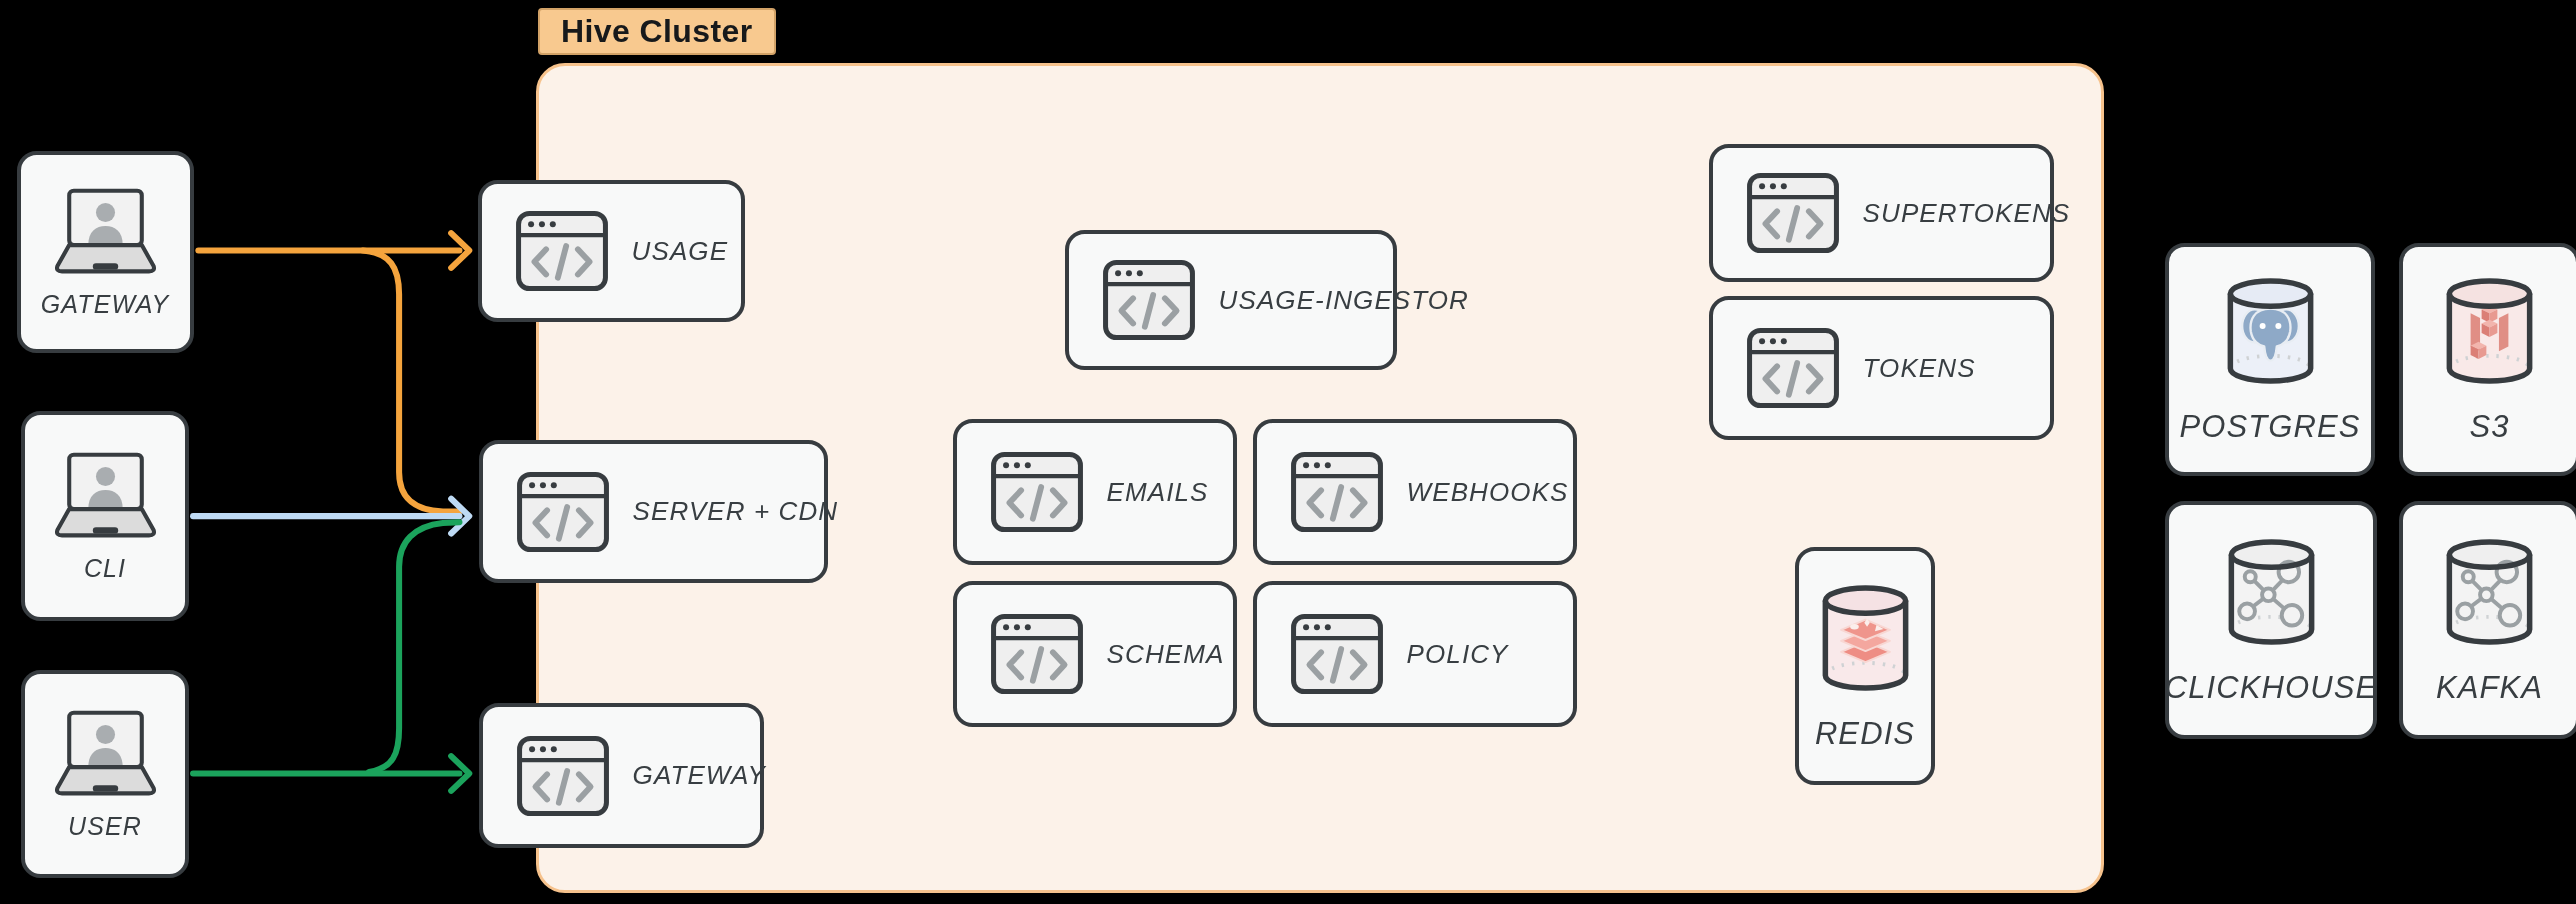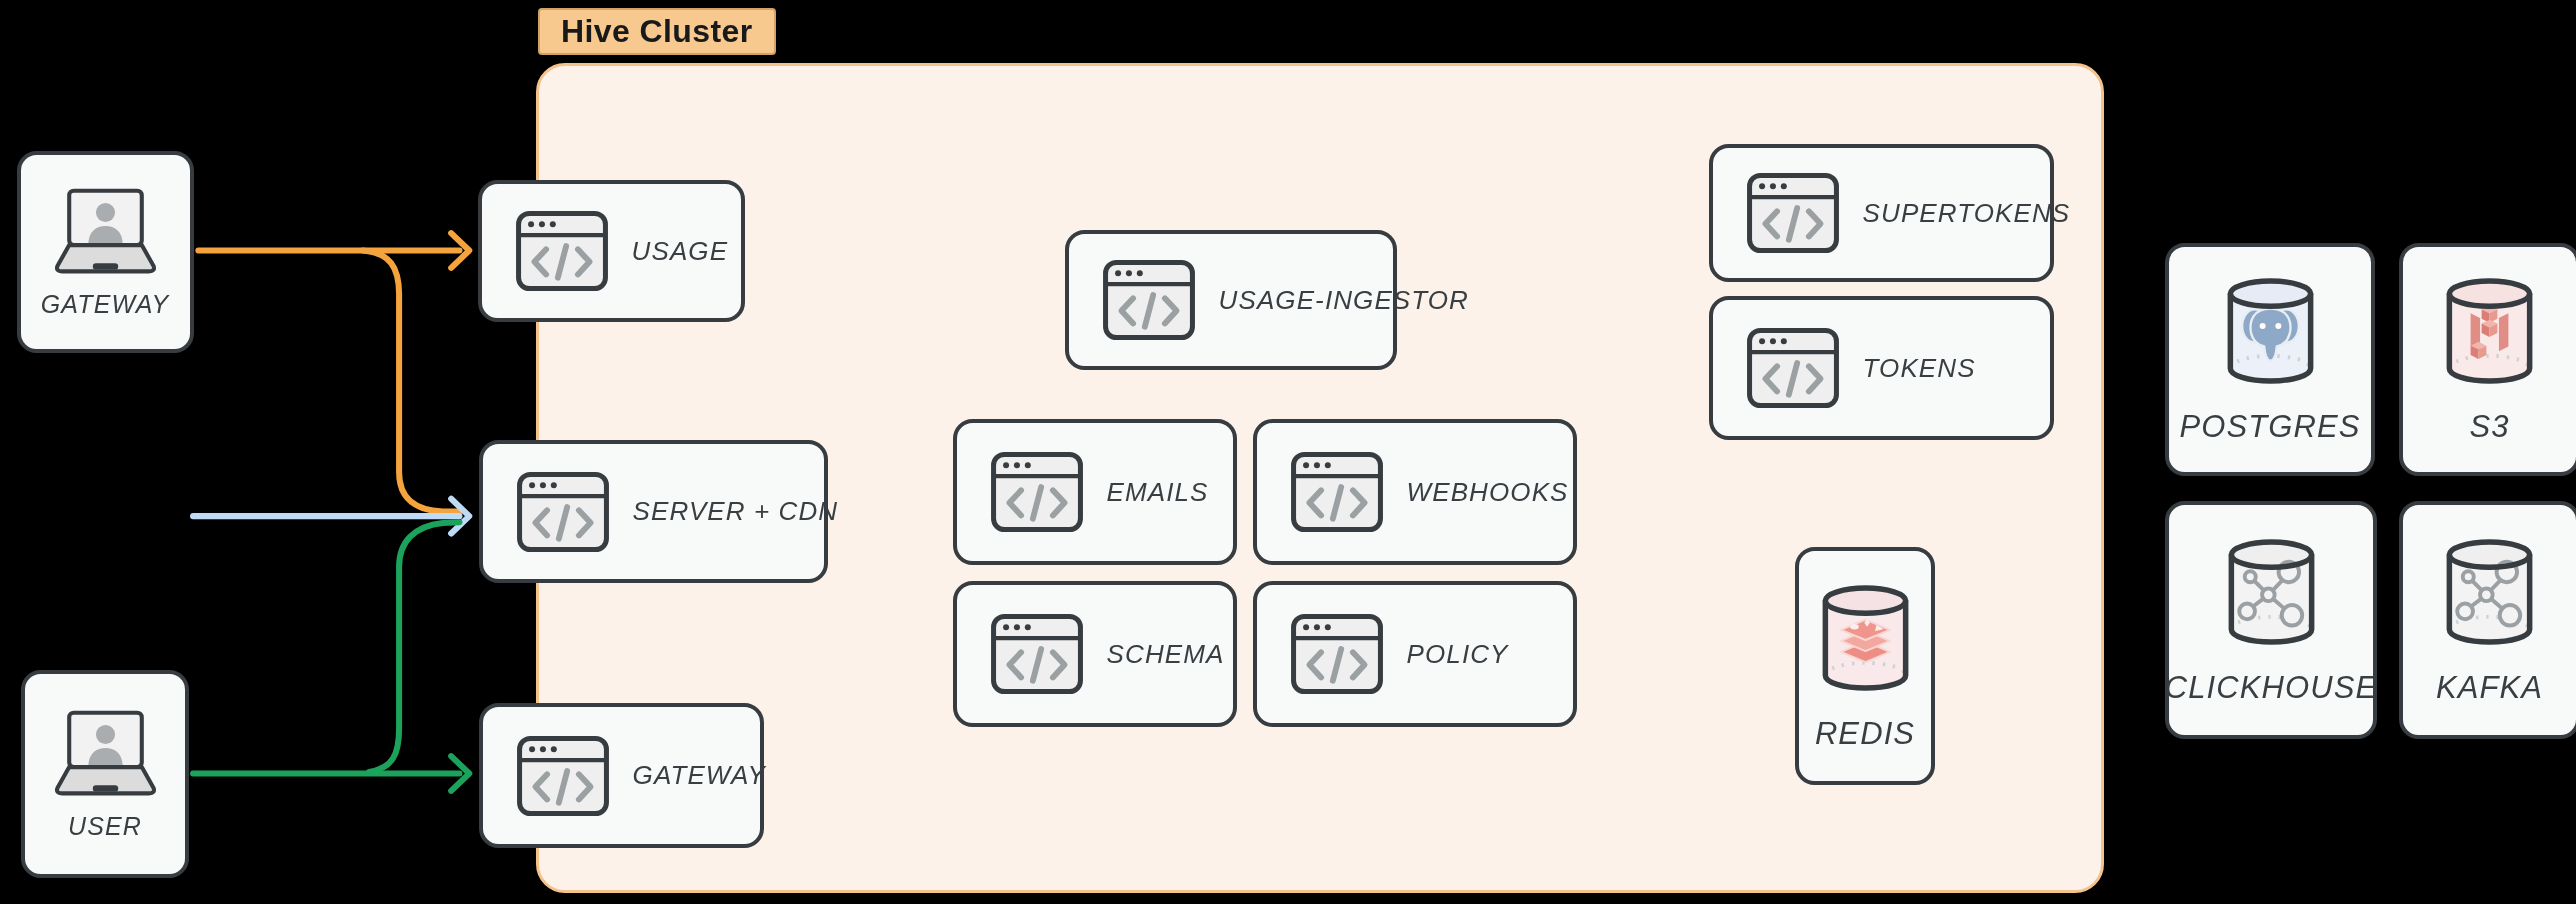--- a/index.html
+++ b/index.html
@@ -172,20 +172,26 @@
         <path d="M597 1002 L621 1025 L597 1048"></path>
     </g>
   </svg>
 
   <div class="node client" style="left:16.6px;top:151px;width:177px;height:202px">
     <svg class="icon-laptop" viewBox="0 0 168 120" width="127" height="91">
         <use href="#sym-laptop"></use>
       </svg>
     <div class="lbl">GATEWAY</div>
   </div>
+  <div class="node client" style="left:21px;top:411px;width:168px;height:210px">
+    <svg class="icon-laptop" viewBox="0 0 168 120" width="127" height="91">
+        <use href="#sym-laptop"></use>
+      </svg>
+    <div class="lbl">CLI</div>
+  </div>
   <div class="node client" style="left:21px;top:670px;width:168px;height:208px">
     <svg class="icon-laptop" viewBox="0 0 168 120" width="127" height="91">
         <use href="#sym-laptop"></use>
       </svg>
     <div class="lbl">USER</div>
   </div>
 
   <div class="node service" style="left:478px;top:180px;width:267px;height:142px">
     <svg class="icon-codewin" viewBox="0 0 124 108" width="94" height="82">
         <use href="#sym-codewin"></use>

